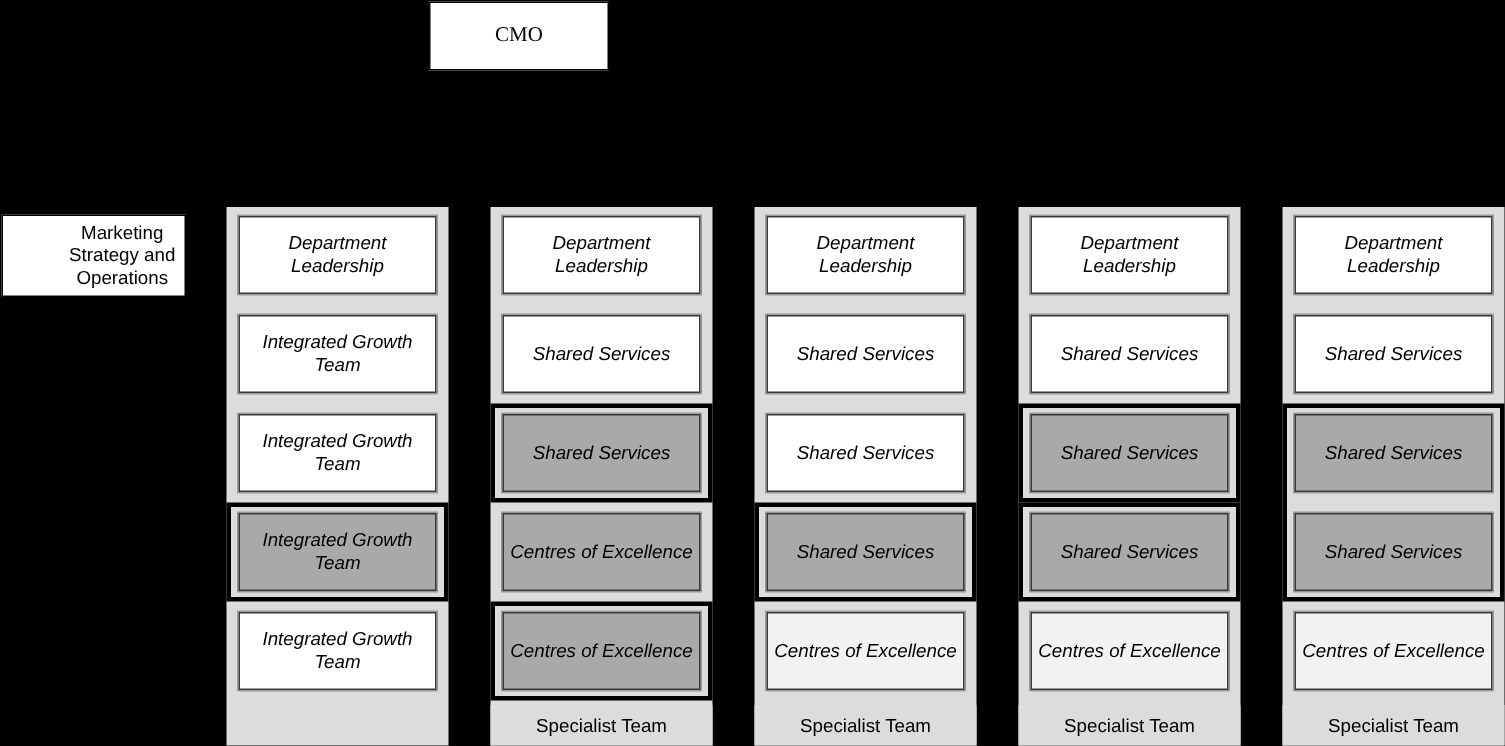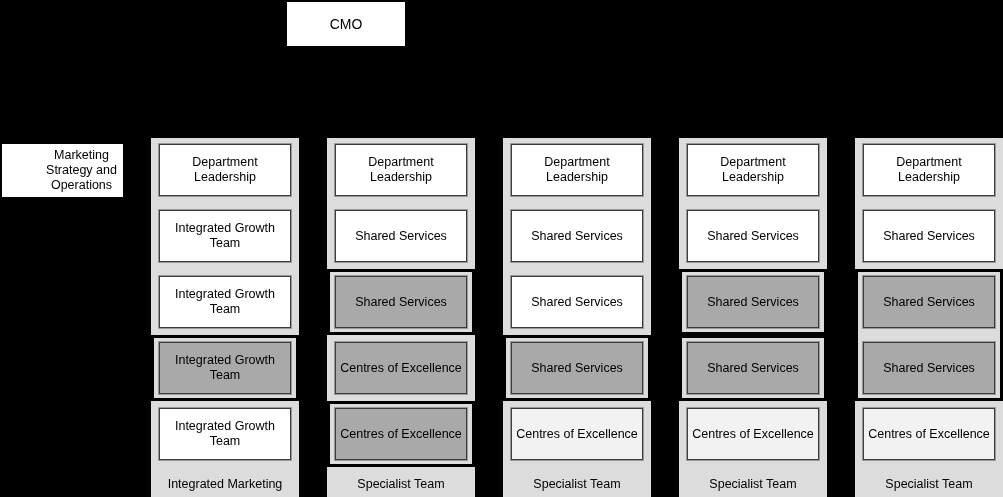--- a/index.html
+++ b/index.html
@@ -26,20 +26,21 @@
     height: 46px;
     background: #ffffff;
     border: 1px solid #000000;
     display: flex;
     align-items: center;
     justify-content: center;
     font-size: 14px;
     line-height: 1.15;
     text-align: center;
     box-sizing: border-box;
+    font-family: Liberation Serif, serif;
   }
 
   
   #side-box {
     position: absolute;
     left: 1px;
     top: 143px;
     width: 123px;
     height: 55px;
     background: #ffffff;
@@ -107,20 +108,21 @@
     border: 1px solid #3a3a3a;
     box-shadow: 0 0 0 1px #9a9a9a;
     display: flex;
     align-items: center;
     justify-content: center;
     text-align: center;
     font-size: 12.5px;
     line-height: 1.2;
     box-sizing: border-box;
     z-index: 2;
+    font-style: italic;
   }
   .node.shaded {
     background: #a9a9a9;
   }
   .node.faint {
     background: #f2f2f2;
   }
 
   .col-footer {
     position: absolute;
@@ -162,23 +164,20 @@
         <div class="node">
           <span>Integrated Growth Team</span>
         </div>
         <div class="node shaded">
           <span>Integrated Growth Team</span>
         </div>
         <div class="node">
           <span>Integrated Growth Team</span>
         </div>
       </div>
-      <div class="col-footer">
-        <span>Integrated Marketing</span>
-      </div>
     </div>
     <div class="column" style="left: 176px;">
       <div class="col-stub"></div>
       <div class="col-inner">
         <div class="bracket" style="top: 131px; height: 66px;"></div>
         <div class="bracket" style="top: 263px; height: 66px;"></div>
         <div class="node">
           <span>Department Leadership</span>
         </div>
         <div class="node">

